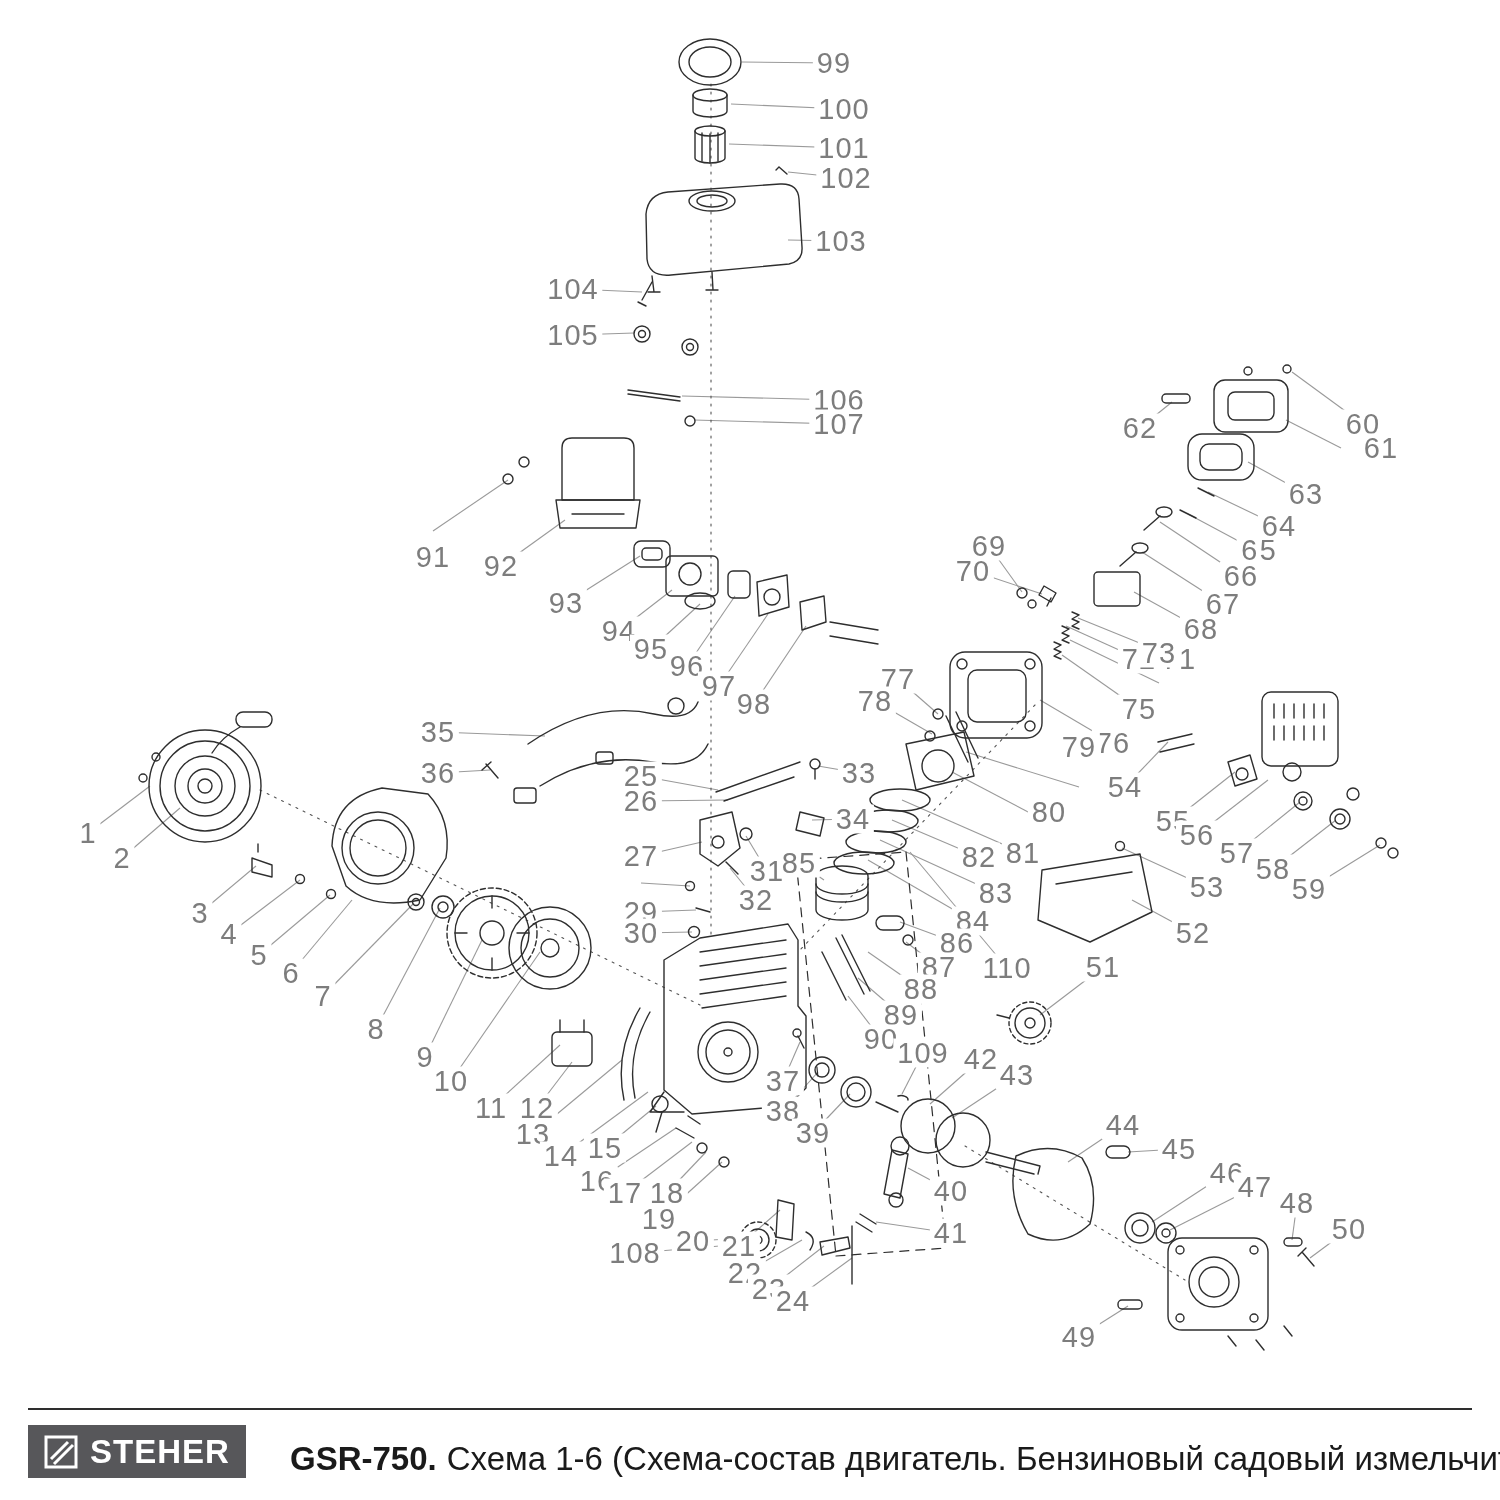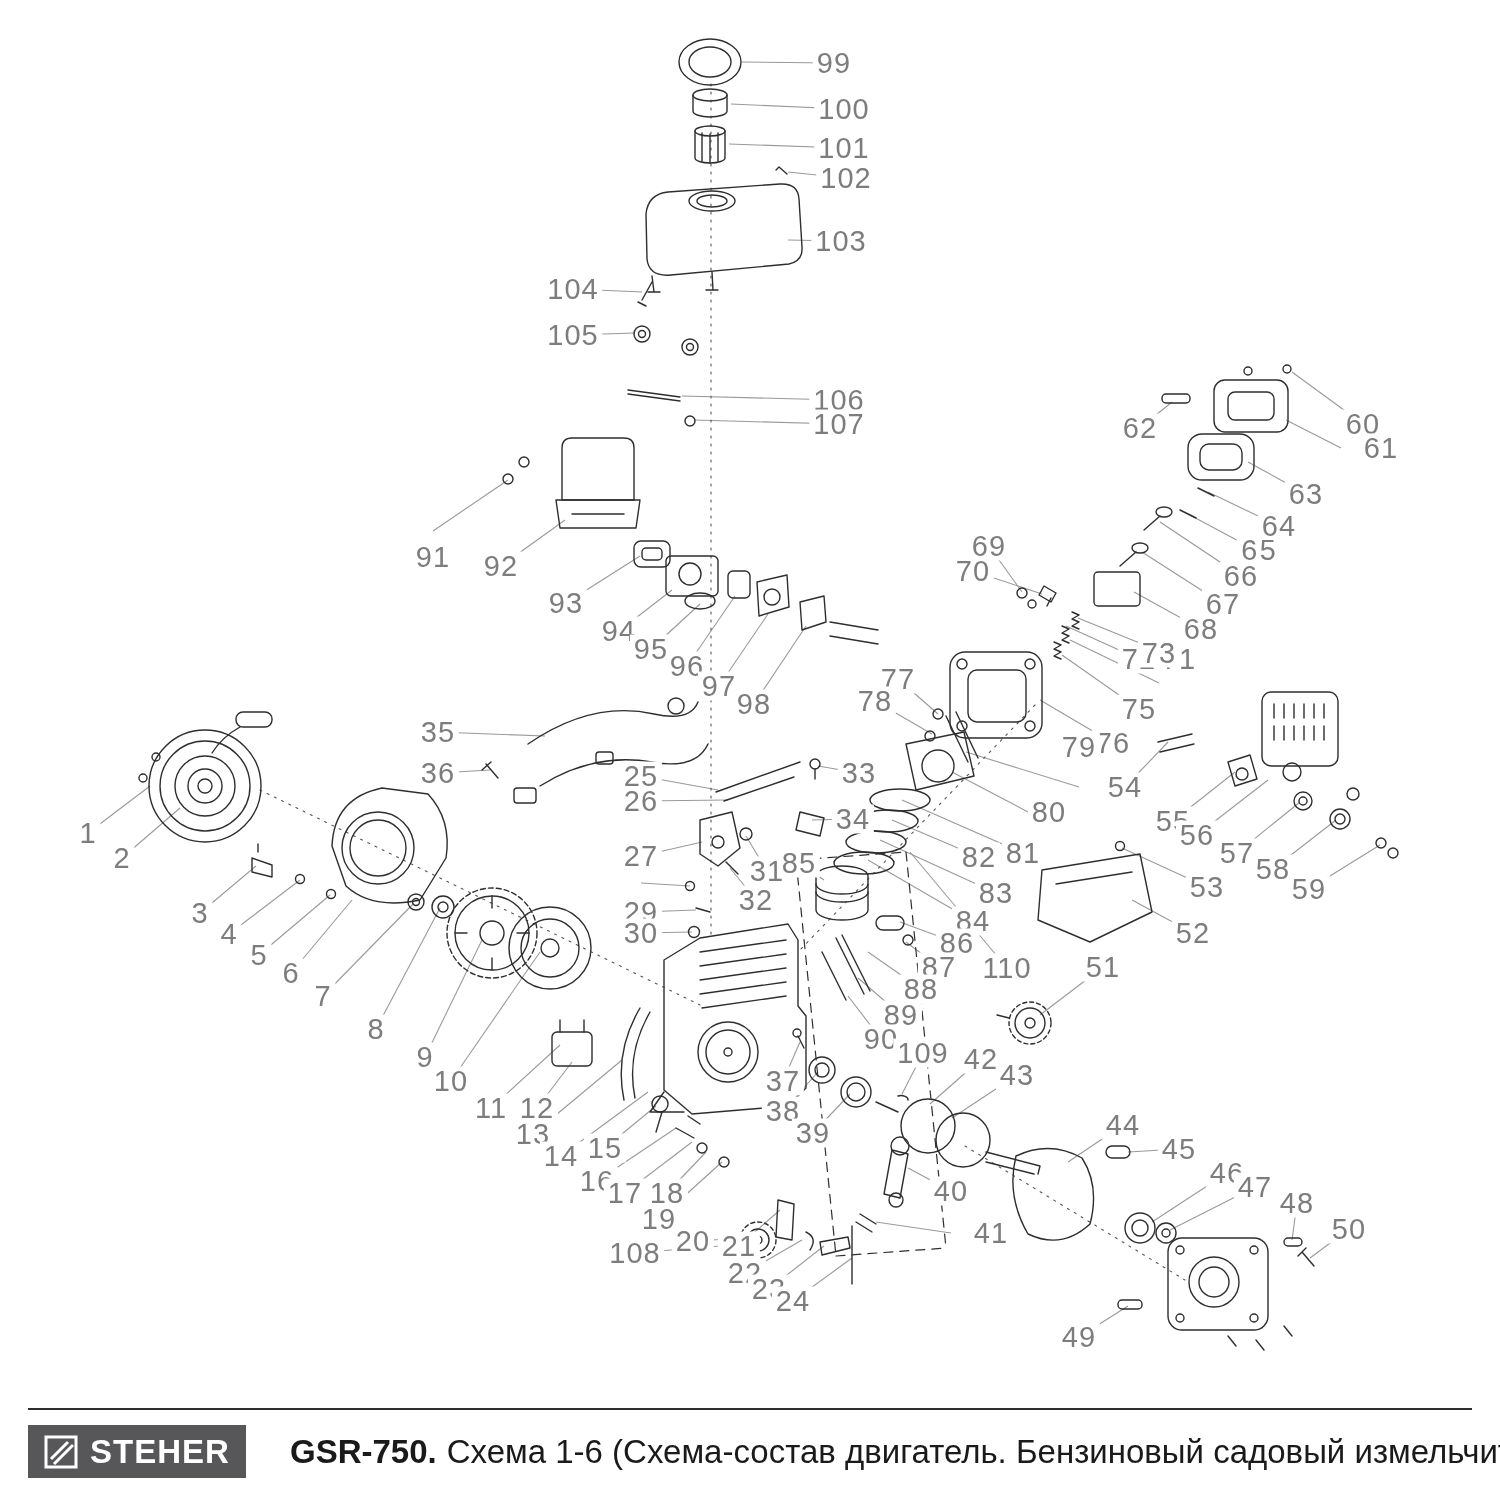--- a/index.html
+++ b/index.html
@@ -11,21 +11,21 @@
   .diagram { position:absolute; left:0; top:0; width:1500px; height:1408px; }
   #diagram-svg { position:absolute; left:0; top:0; }
   #labels { position:absolute; left:0; top:0; width:1500px; height:1408px; }
   .part-label {
     position:absolute; transform:translate(-50%,-50%);
     font-size:29px; line-height:1; color:#7d7d7d; background:#ffffff;
     padding:0 4px; letter-spacing:1px; white-space:nowrap;
   }
   .footer { position:absolute; left:0; top:1408px; width:1500px; height:92px; }
   .footer-rule { margin:0 28px; border-top:2px solid #2e2e2e; }
-  .footer-row { display:flex; align-items:center; margin:15px 28px 0 28px; gap:44px; }
+  .footer-row { display:flex; align-items:flex-end; margin:15px 28px 0 28px; gap:44px; }
   .logo {
     width:218px; height:53px; background:#57575a; color:#ffffff;
     display:flex; align-items:center; justify-content:center; gap:12px; flex:0 0 auto;
   }
   .logo-text { font-size:33px; font-weight:700; letter-spacing:1px; }
   .caption { font-size:33px; color:#1a1a1a; white-space:nowrap; }
   .caption .model { font-weight:700; margin-right:10px; }
   #parts { fill:none; stroke:#2e2e2e; stroke-width:1.4; stroke-linecap:round; stroke-linejoin:round; }
   #parts .dot { stroke-dasharray:2 6; stroke-width:1.1; stroke:#555; }
   #parts .dash { stroke-dasharray:9 7; stroke-width:1.2; }
@@ -580,21 +580,21 @@
         <span class="part-label" style="left: 767px; top: 871px;">31</span>
         <span class="part-label" style="left: 756px; top: 900px;">32</span>
         <span class="part-label" style="left: 859px; top: 773px;">33</span>
         <span class="part-label" style="left: 853px; top: 819px;">34</span>
         <span class="part-label" style="left: 438px; top: 732px;">35</span>
         <span class="part-label" style="left: 438px; top: 773px;">36</span>
         <span class="part-label" style="left: 783px; top: 1081px;">37</span>
         <span class="part-label" style="left: 783px; top: 1111px;">38</span>
         <span class="part-label" style="left: 813px; top: 1133px;">39</span>
         <span class="part-label" style="left: 951px; top: 1191px;">40</span>
-        <span class="part-label" style="left: 951px; top: 1233px; margin-left: 40px;">41</span>
+        <span class="part-label" style="left: 951px; top: 1233px;">41</span>
         <span class="part-label" style="left: 981px; top: 1059px;">42</span>
         <span class="part-label" style="left: 1017px; top: 1075px;">43</span>
         <span class="part-label" style="left: 1123px; top: 1125px;">44</span>
         <span class="part-label" style="left: 1179px; top: 1149px;">45</span>
         <span class="part-label" style="left: 1227px; top: 1173px;">46</span>
         <span class="part-label" style="left: 1255px; top: 1187px;">47</span>
         <span class="part-label" style="left: 1297px; top: 1203px;">48</span>
         <span class="part-label" style="left: 1079px; top: 1337px;">49</span>
         <span class="part-label" style="left: 1349px; top: 1229px;">50</span>
         <span class="part-label" style="left: 1103px; top: 967px;">51</span>

